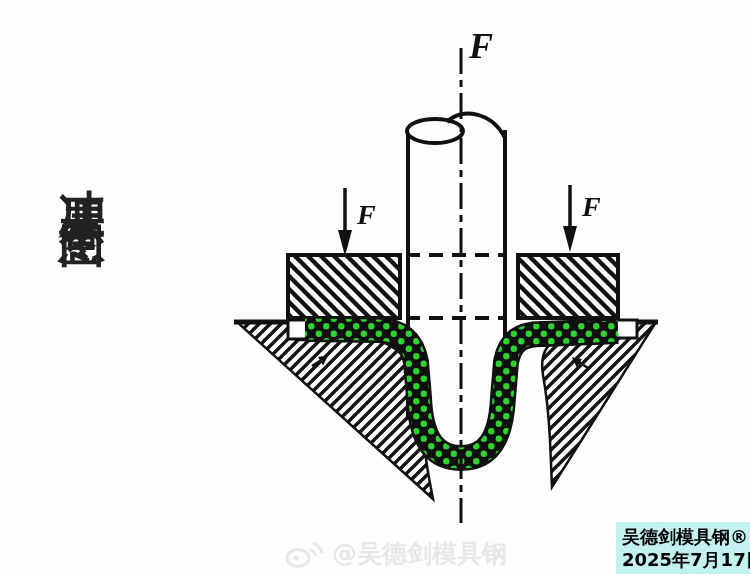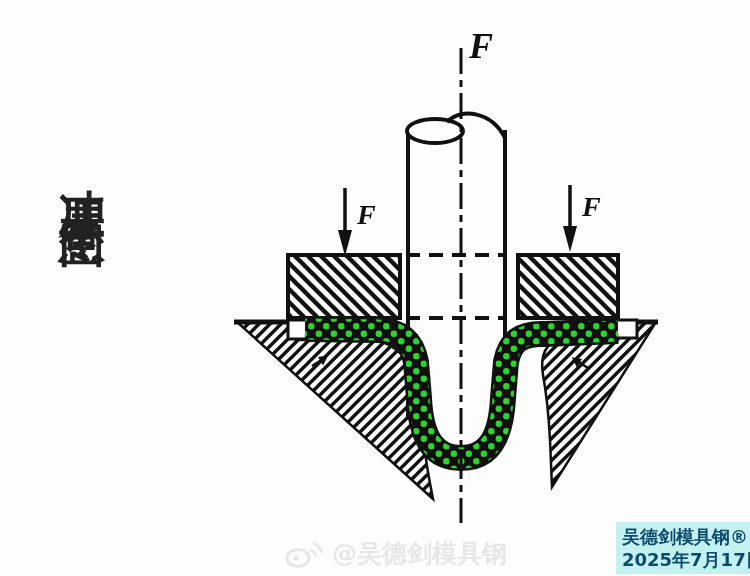--- a/index.html
+++ b/index.html
@@ -11,21 +11,21 @@
     font-size:46px;font-weight:600;color:#222;letter-spacing:9px;
     font-family:"DejaVu Sans",sans-serif;line-height:1;
   }
   #diagram-svg{position:absolute;left:0;top:0;}
   #watermark-center{
     position:absolute;left:284px;top:537px;display:flex;align-items:center;gap:6px;
     color:#e7e7e7;font-size:25px;font-weight:600;user-select:none;
   }
   #stamp-box{
     position:absolute;right:0px;bottom:2px;width:134px;height:52px;
-    background:#c3f1ef;color:#0c4a6e;font-size:18px;font-weight:600;
+    background:#c3f1ef;color:#000000;font-size:18px;font-weight:600;
     padding:3px 16px 2px 6px;box-sizing:border-box;line-height:1.3;
     font-family:"DejaVu Sans","Liberation Sans",sans-serif;
   }
   #stamp-box div{white-space:nowrap;}
 </style>
 </head>
 <body>
 
 <div id="page">
 

